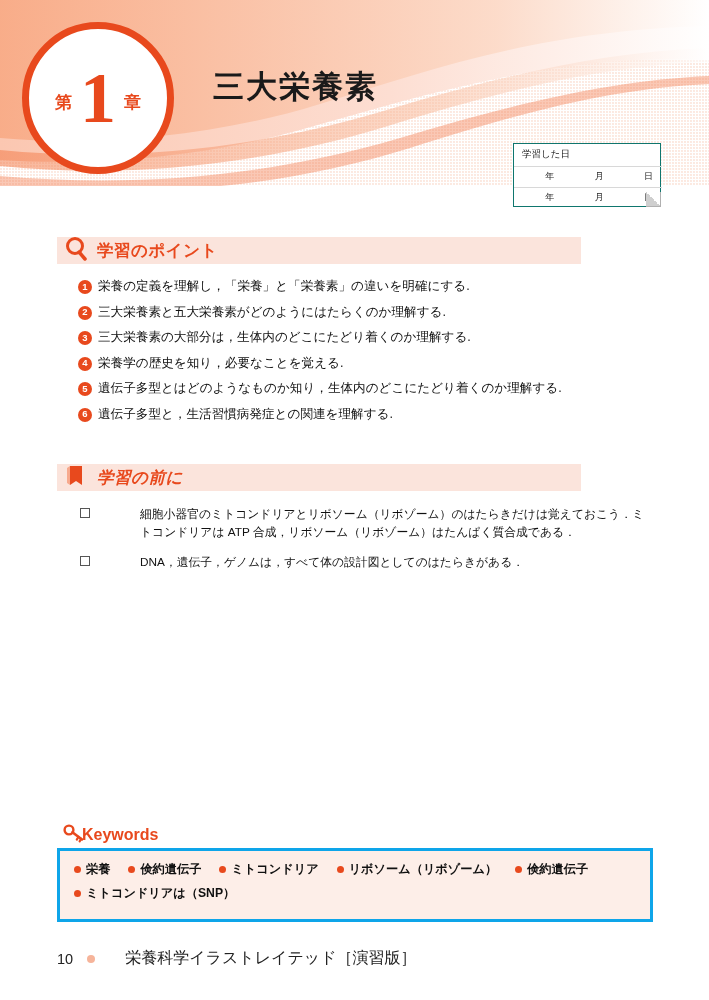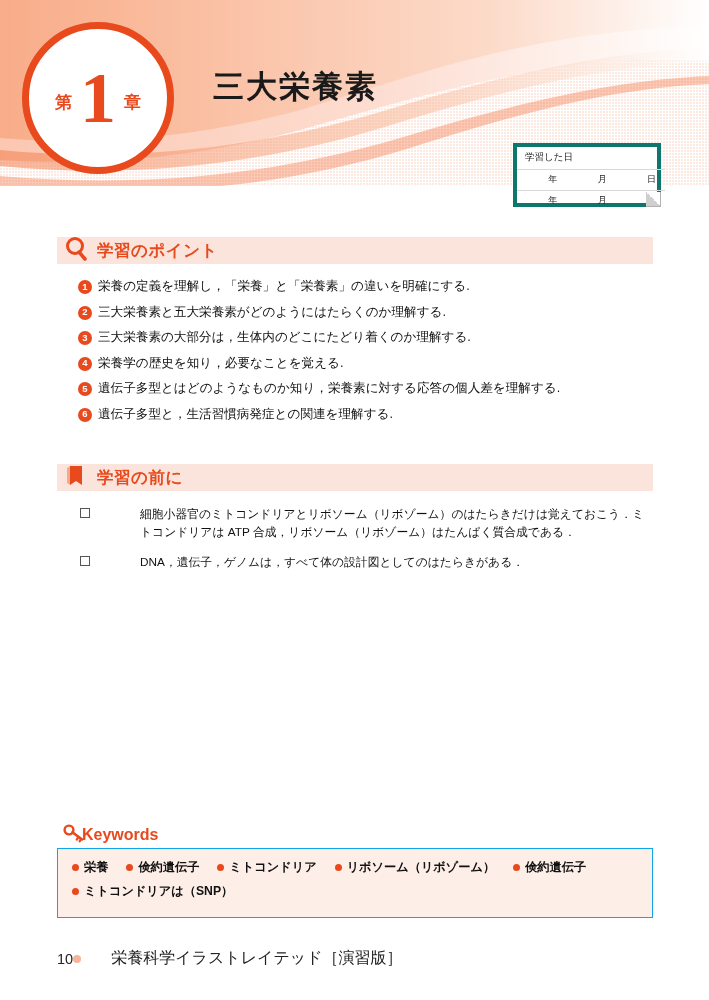--- a/index.html
+++ b/index.html
@@ -83,21 +83,21 @@
     letter-spacing: 2px;
   }
   
   .date-box {
     position: absolute;
     left: 513px;
     top: 143px;
     width: 148px;
     height: 64px;
     background: #ffffff;
-    border: 4px solid #0f766e;
+    border: 1px solid #0f766e;
     box-sizing: border-box;
     font-size: 9px;
     color: #333;
   }
   .date-box .dl {
     position: absolute;
     left: 8px;
     top: 4px;
     font-size: 9.5px;
     color: #222;
@@ -134,21 +134,21 @@
     height: 15px;
     background: linear-gradient(225deg, #ffffff 50%, #cfcfcf 50%);
     border-right: 1px solid #b0b0b0;
     border-bottom: 1px solid #b0b0b0;
     box-sizing: border-box;
   }
   
   .sec-head {
     position: absolute;
     left: 57px;
-    width: 596px;
+    width: 524px;
     height: 27px;
     background: #fbe4dc;
     display: flex;
     align-items: center;
   }
   .sec-head .sec-title {
     font-size: 16.5px;
     font-weight: bold;
     color: #e8491d;
     padding-left: 40px;
@@ -234,21 +234,21 @@
     width: 22px;
     height: 22px;
   }
   .kw-box {
     position: absolute;
     left: 57px;
     top: 848px;
     width: 596px;
     min-height: 62px;
     background: #fdeee8;
-    border: 1px solid #0ea5e9;
+    border: 3px solid #0ea5e9;
     box-sizing: border-box;
     padding: 10px 14px 10px 14px;
   }
   .kw-row {
     display: flex;
     flex-wrap: wrap;
     align-items: center;
   }
   .kw {
     display: flex;
@@ -273,20 +273,21 @@
     left: 57px;
     top: 948px;
     display: flex;
     align-items: center;
     font-size: 12px;
     color: #222;
   }
   .footer .pg {
     font-size: 14.5px;
     color: #222;
+    margin-right: 14px;
   }
   .footer .fdot {
     width: 8px;
     height: 8px;
     border-radius: 50%;
     background: #f6b49a;
     margin-right: 5px;
   }
   .footer .ftext {
     font-size: 16px;
@@ -379,29 +380,29 @@
     <div class="point-item">
       <span class="num-circle">3</span>
       <span>三大栄養素の大部分は，生体内のどこにたどり着くのか理解する.</span>
     </div>
     <div class="point-item">
       <span class="num-circle">4</span>
       <span>栄養学の歴史を知り，必要なことを覚える.</span>
     </div>
     <div class="point-item">
       <span class="num-circle">5</span>
-      <span>遺伝子多型とはどのようなものか知り，栄養素に対する応答の個人差を理解する.</span>
+      <span>遺伝子多型とはどのようなものか知り，生体内のどこにたどり着くのか理解する.</span>
     </div>
     <div class="point-item">
       <span class="num-circle">6</span>
       <span>遺伝子多型と，生活習慣病発症との関連を理解する.</span>
     </div>
   </div>
 
-  <div class="sec-head" style="top:464px;">
+  <div class="sec-head" style="top:464px;font-style:italic;">
     <span class="sec-title">学習の前に</span>
   </div>
   <svg class="sec-icon" style="top:461px;" viewBox="0 0 30 30">
     <path d="M8 5 L20 5 L20 24 L14 20 L8 24 Z" fill="#e8491d"></path>
     <path d="M8 5 L8 24 L5 22 L5 7 Z" fill="#f7a98d"></path>
   </svg>
 
   <div class="checklist">
     <div class="check-item">
       <span class="checkbox"></span>

